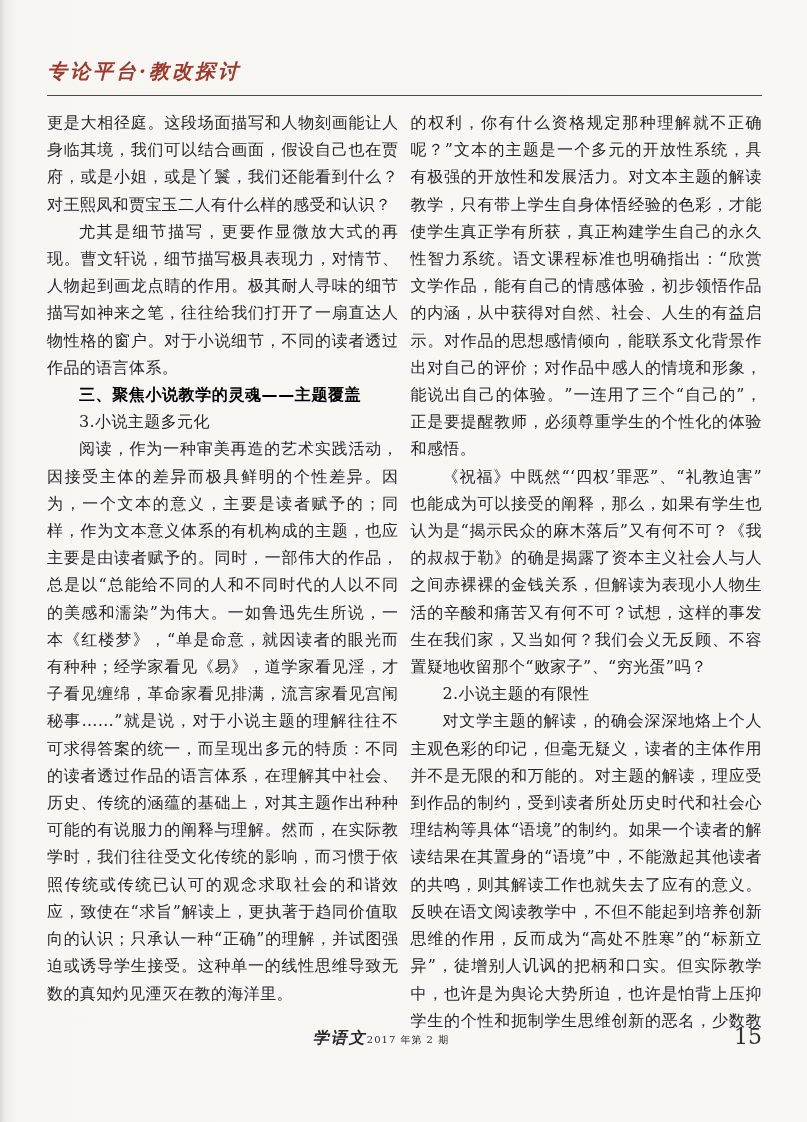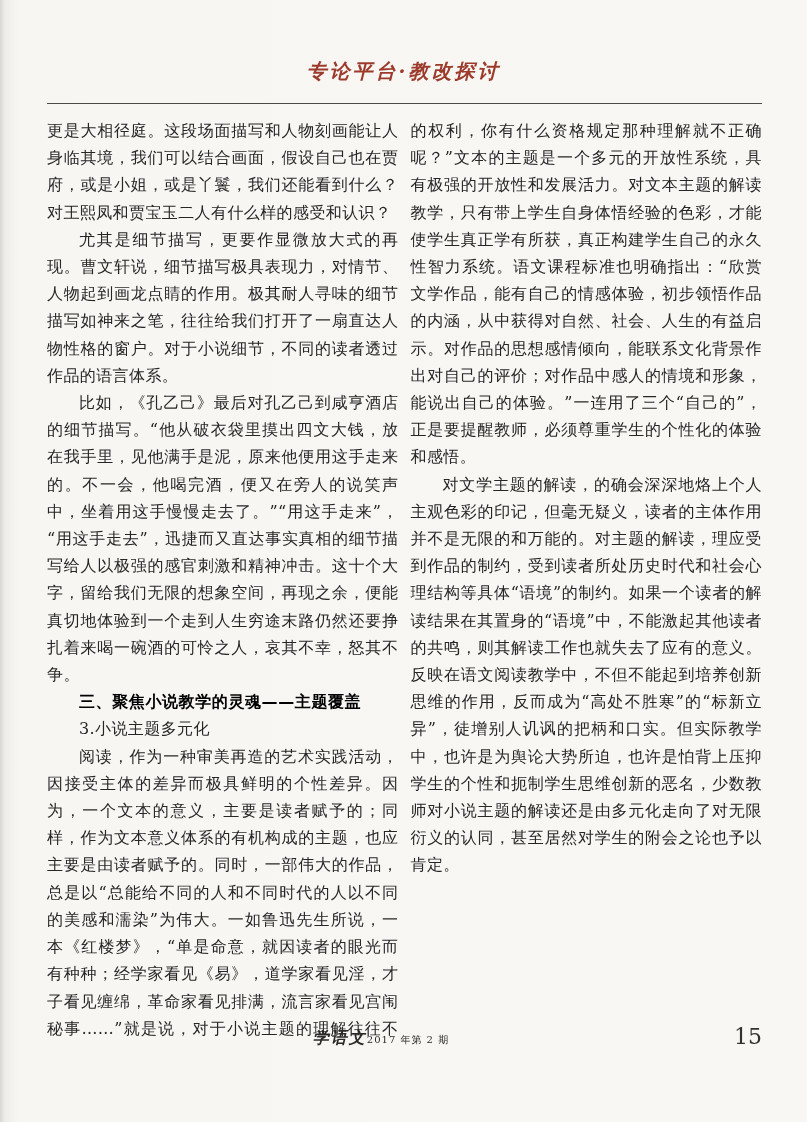--- a/index.html
+++ b/index.html
@@ -11,22 +11,22 @@
     font-family: "DejaVu Serif", "Liberation Serif", serif;
     color: #262626;
     overflow: hidden;
   }
   .page {
     position: absolute;
     inset: 0;
     padding: 58px 45px 0 47px;
   }
   .header {
-    text-align: center;
-    padding-bottom: 18px;
+    text-align: left;
+    padding-bottom: 10px;
     border-bottom: 1.5px solid #4c4a47;
   }
   .header-title {
     display: inline-block;
     font-family: "DejaVu Serif", "Liberation Serif", serif;
     font-style: italic;
     font-weight: bold;
     font-size: 20px;
     letter-spacing: 3px;
     color: #9c3b2c;
@@ -94,29 +94,30 @@
 
   <div class="header">
     <span class="header-title">专论平台·教改探讨</span>
   </div>
 
   <div class="columns">
 
     <div class="col">
       <p class="cont">更是大相径庭。这段场面描写和人物刻画能让人身临其境，我们可以结合画面，假设自己也在贾府，或是小姐，或是丫鬟，我们还能看到什么？对王熙凤和贾宝玉二人有什么样的感受和认识？</p>
       <p>尤其是细节描写，更要作显微放大式的再现。曹文轩说，细节描写极具表现力，对情节、人物起到画龙点睛的作用。极其耐人寻味的细节描写如神来之笔，往往给我们打开了一扇直达人物性格的窗户。对于小说细节，不同的读者透过作品的语言体系。</p>
-      <p>比如，《孔乙己》最后对孔乙己到咸亨酒店的细节描写。“他从破衣袋里摸出四文大钱，放在我手里，见他满手是泥，原来他便用这手走来的。不一会，他喝完酒，便又在旁人的说笑声中，坐着用这手慢慢走去了。”“用这手走来”，“用这手走去”，迅捷而又直达事实真相的细节描写给人以极强的感官刺激和精神冲击。这十个大字，留给我们无限的想象空间，再现之余，便能真切地体验到一个走到人生穷途末路仍然还要挣扎着来喝一碗酒的可怜之人，哀其不幸，怒其不争。</p>
       <h3 class="heading">三、聚焦小说教学的灵魂——主题覆盖</h3>
       <p>3.小说主题多元化</p>
       <p>阅读，作为一种审美再造的艺术实践活动，因接受主体的差异而极具鲜明的个性差异。因为，一个文本的意义，主要是读者赋予的；同样，作为文本意义体系的有机构成的主题，也应主要是由读者赋予的。同时，一部伟大的作品，总是以“总能给不同的人和不同时代的人以不同的美感和濡染”为伟大。一如鲁迅先生所说，一本《红楼梦》，“单是命意，就因读者的眼光而有种种；经学家看见《易》，道学家看见淫，才子看见缠绵，革命家看见排满，流言家看见宫闱秘事……”就是说，对于小说主题的理解往往不可求得答案的统一，而呈现出多元的特质：不同的读者透过作品的语言体系，在理解其中社会、历史、传统的涵蕴的基础上，对其主题作出种种可能的有说服力的阐释与理解。然而，在实际教学时，我们往往受文化传统的影响，而习惯于依照传统或传统已认可的观念求取社会的和谐效应，致使在“求旨”解读上，更执著于趋同价值取向的认识；只承认一种“正确”的理解，并试图强迫或诱导学生接受。这种单一的线性思维导致无数的真知灼见湮灭在教的海洋里。</p>
 
     </div>
 
     <div class="col">
       <p class="cont">的权利，你有什么资格规定那种理解就不正确呢？”文本的主题是一个多元的开放性系统，具有极强的开放性和发展活力。对文本主题的解读教学，只有带上学生自身体悟经验的色彩，才能使学生真正学有所获，真正构建学生自己的永久性智力系统。语文课程标准也明确指出：“欣赏文学作品，能有自己的情感体验，初步领悟作品的内涵，从中获得对自然、社会、人生的有益启示。对作品的思想感情倾向，能联系文化背景作出对自己的评价；对作品中感人的情境和形象，能说出自己的体验。”一连用了三个“自己的”，正是要提醒教师，必须尊重学生的个性化的体验和感悟。</p>
+      <p>《祝福》中既然“‘四权’罪恶”、“礼教迫害”也能成为可以接受的阐释，那么，如果有学生也认为是“揭示民众的麻木落后”又有何不可？《我的叔叔于勒》的确是揭露了资本主义社会人与人之间赤裸裸的金钱关系，但解读为表现小人物生活的辛酸和痛苦又有何不可？试想，这样的事发生在我们家，又当如何？我们会义无反顾、不容置疑地收留那个“败家子”、“穷光蛋”吗？</p>
+      <p>2.小说主题的有限性</p>
       <p>对文学主题的解读，的确会深深地烙上个人主观色彩的印记，但毫无疑义，读者的主体作用并不是无限的和万能的。对主题的解读，理应受到作品的制约，受到读者所处历史时代和社会心理结构等具体“语境”的制约。如果一个读者的解读结果在其置身的“语境”中，不能激起其他读者的共鸣，则其解读工作也就失去了应有的意义。反映在语文阅读教学中，不但不能起到培养创新思维的作用，反而成为“高处不胜寒”的“标新立异”，徒增别人讥讽的把柄和口实。但实际教学中，也许是为舆论大势所迫，也许是怕背上压抑学生的个性和扼制学生思维创新的恶名，少数教师对小说主题的解读还是由多元化走向了对无限衍义的认同，甚至居然对学生的附会之论也予以肯定。</p>
 
     </div>
 
   </div>
 
   <div class="footer">
     <span class="journal-name">学语文</span><span class="issue-info">2017 年第 2 期</span>
     <span class="page-number">15</span>
   </div>

